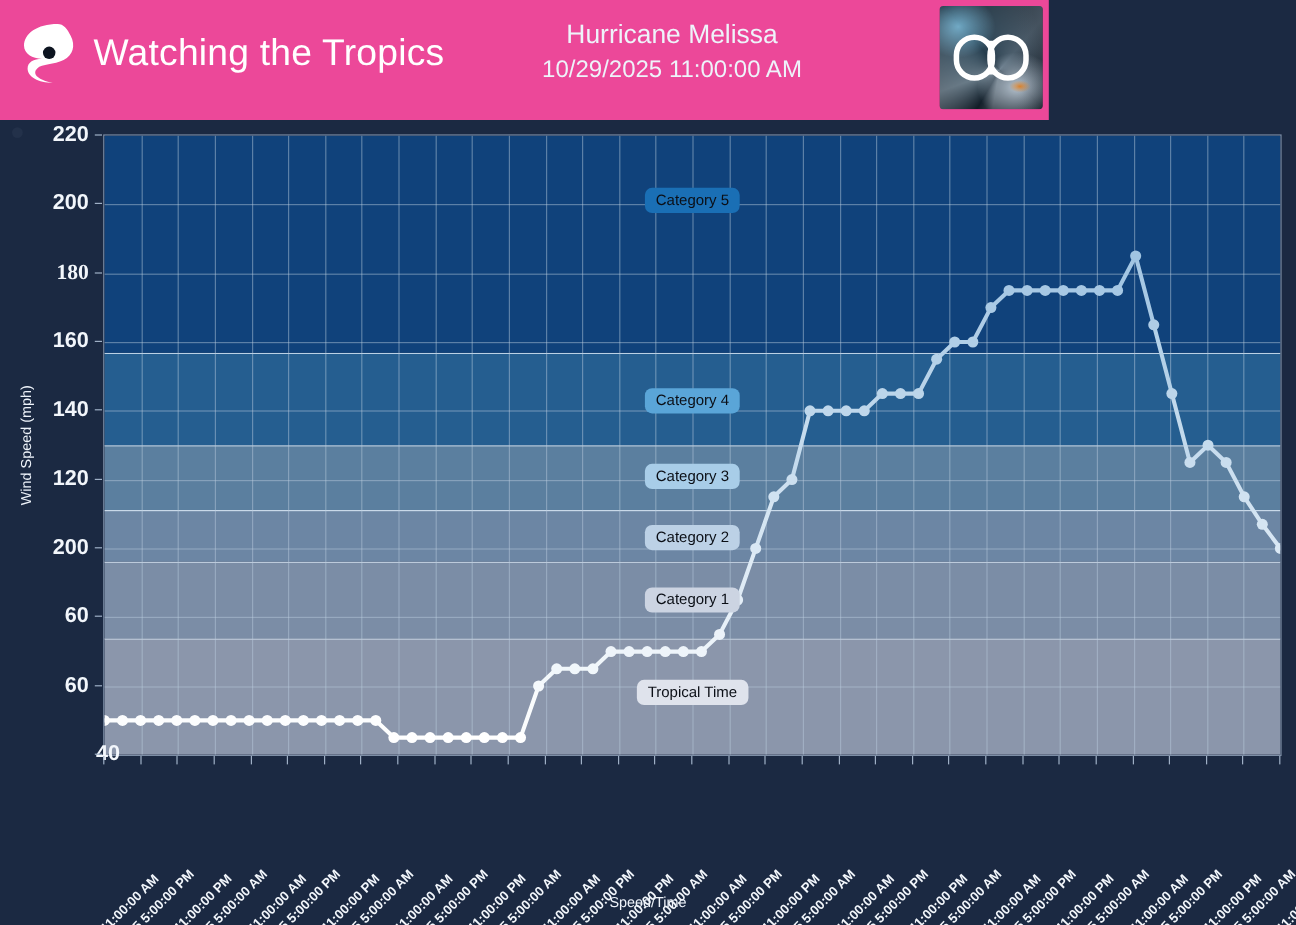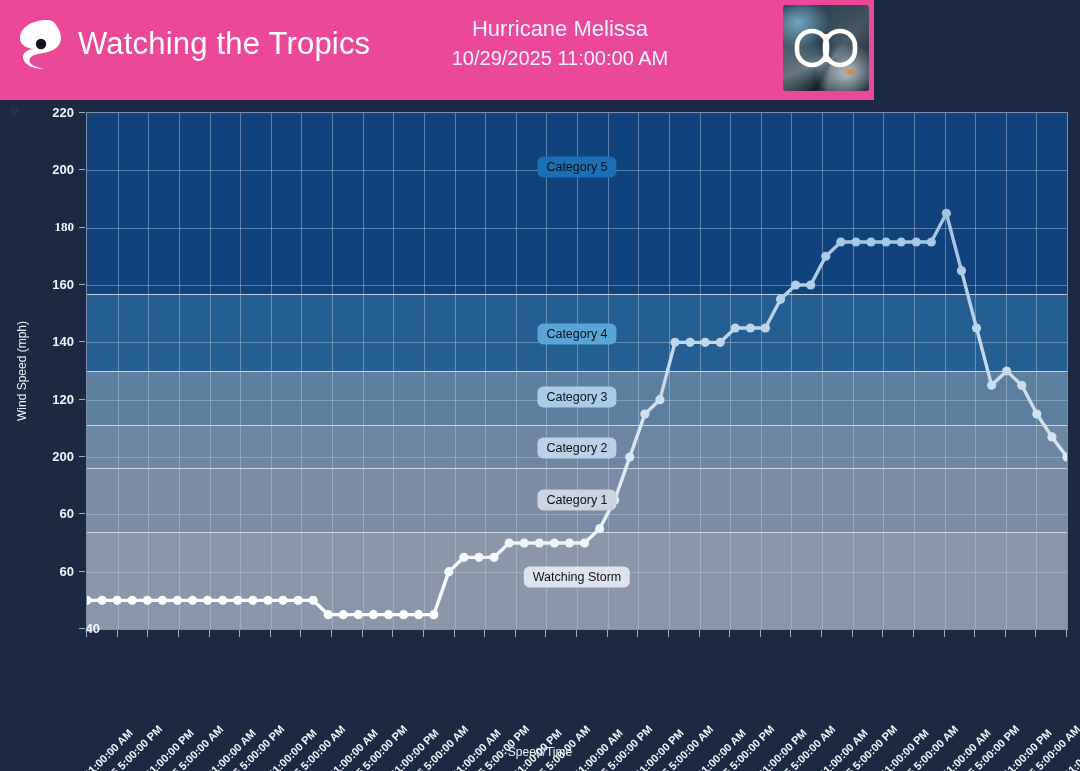--- a/index.html
+++ b/index.html
@@ -79,21 +79,21 @@
   .cat-label {
     position: absolute; transform: translate(-50%, -50%);
     padding: 3px 9px 4px; border-radius: 6px;
     font-size: 12.5px; color: #0b0f16; white-space: nowrap;
     font-family: "Liberation Sans", sans-serif;
   }
 
   
   .ytick-label {
     position: absolute; right: 0; transform: translateY(-50%);
-    color: #f2f6fb; font-size: 13px; font-weight: bold; text-align: right;
+    color: #f2f6fb; font-size: 18px; font-weight: bold; text-align: right;
     white-space: nowrap;
   }
   .ytick-mark { position: absolute; width: 6px; height: 1px; background: #9fb0c6; }
   #ylabel {
     position: absolute; left: 22px; top: 271px;
     transform: translate(-50%, -50%) rotate(-90deg);
     color: #eef3fa; font-size: 12px; white-space: nowrap;
   }
   .xtick-mark { position: absolute; top: 530px; width: 1px; height: 7px; background: #9fb0c6; }
   .xtick-label {
@@ -335,21 +335,21 @@
           <circle cx="874.4615384615386" cy="157.66666666666669" r="4.6" fill="rgb(174,204,230)"></circle>
           <circle cx="889.5384615384615" cy="215" r="4.6" fill="rgb(187,213,234)"></circle>
           <circle cx="904.6153846153846" cy="272.33333333333337" r="4.6" fill="rgb(201,221,238)"></circle>
           <circle cx="919.6923076923077" cy="258" r="4.6" fill="rgb(197,219,237)"></circle>
           <circle cx="934.7692307692308" cy="272.33333333333337" r="4.6" fill="rgb(201,221,238)"></circle>
           <circle cx="949.8461538461538" cy="301" r="4.6" fill="rgb(208,226,241)"></circle>
           <circle cx="964.923076923077" cy="323.93333333333334" r="4.6" fill="rgb(213,229,242)"></circle>
           <circle cx="980" cy="344" r="4.6" fill="rgb(218,232,244)"></circle>
         </svg>
       <div id="band-labels-layer">
-          <div class="cat-label" style="left: 490px; top: 464.4px; background: rgb(223, 227, 236);">Watching Storm</div>
+          <div class="cat-label" style="left: 490px; top: 464.4px; background: rgb(223, 227, 236);">Tropical Time</div>
           <div class="cat-label" style="left: 490px; top: 387px; background: rgb(204, 212, 226);">Category 1</div>
           <div class="cat-label" style="left: 490px; top: 335.4px; background: rgb(188, 209, 230);">Category 2</div>
           <div class="cat-label" style="left: 490px; top: 283.8px; background: rgb(168, 205, 232);">Category 3</div>
           <div class="cat-label" style="left: 490px; top: 220.733px; background: rgb(90, 165, 216);">Category 4</div>
           <div class="cat-label" style="left: 490px; top: 54.4667px; background: rgb(26, 111, 181);">Category 5</div>
         </div>
     </div>
 
     <div id="yaxis-layer">
         <div class="ytick-label" style="top: 528px; right: 980px; text-align: right;">40</div>

